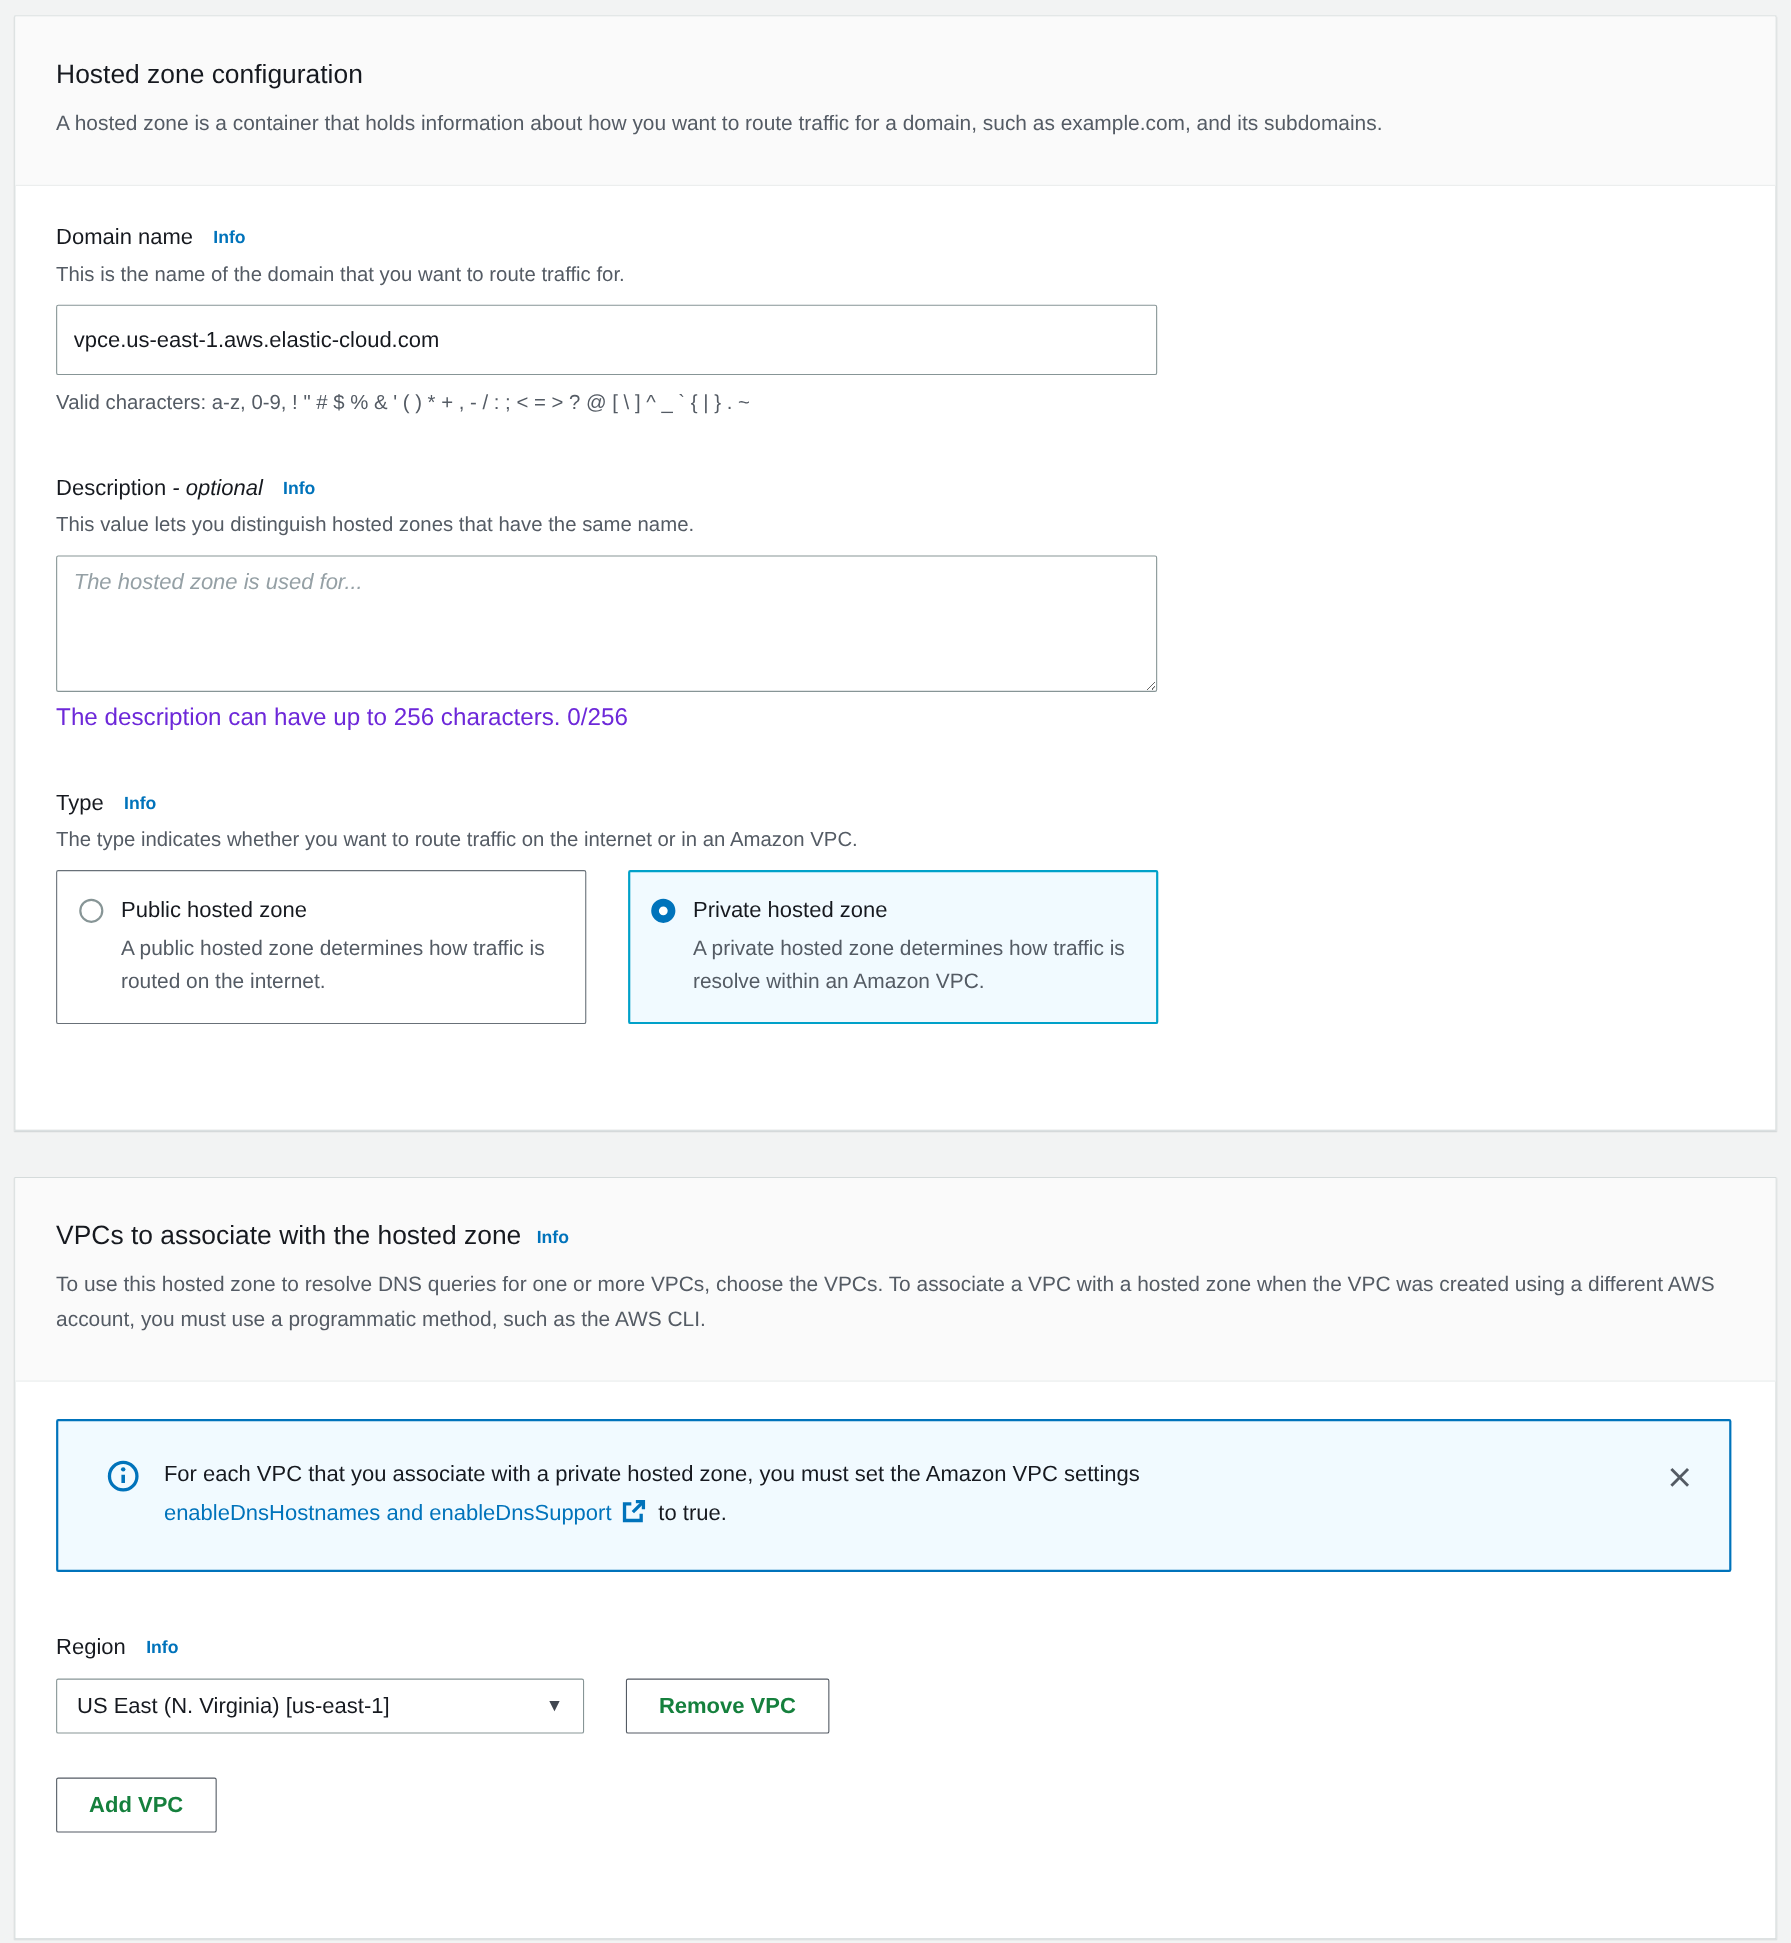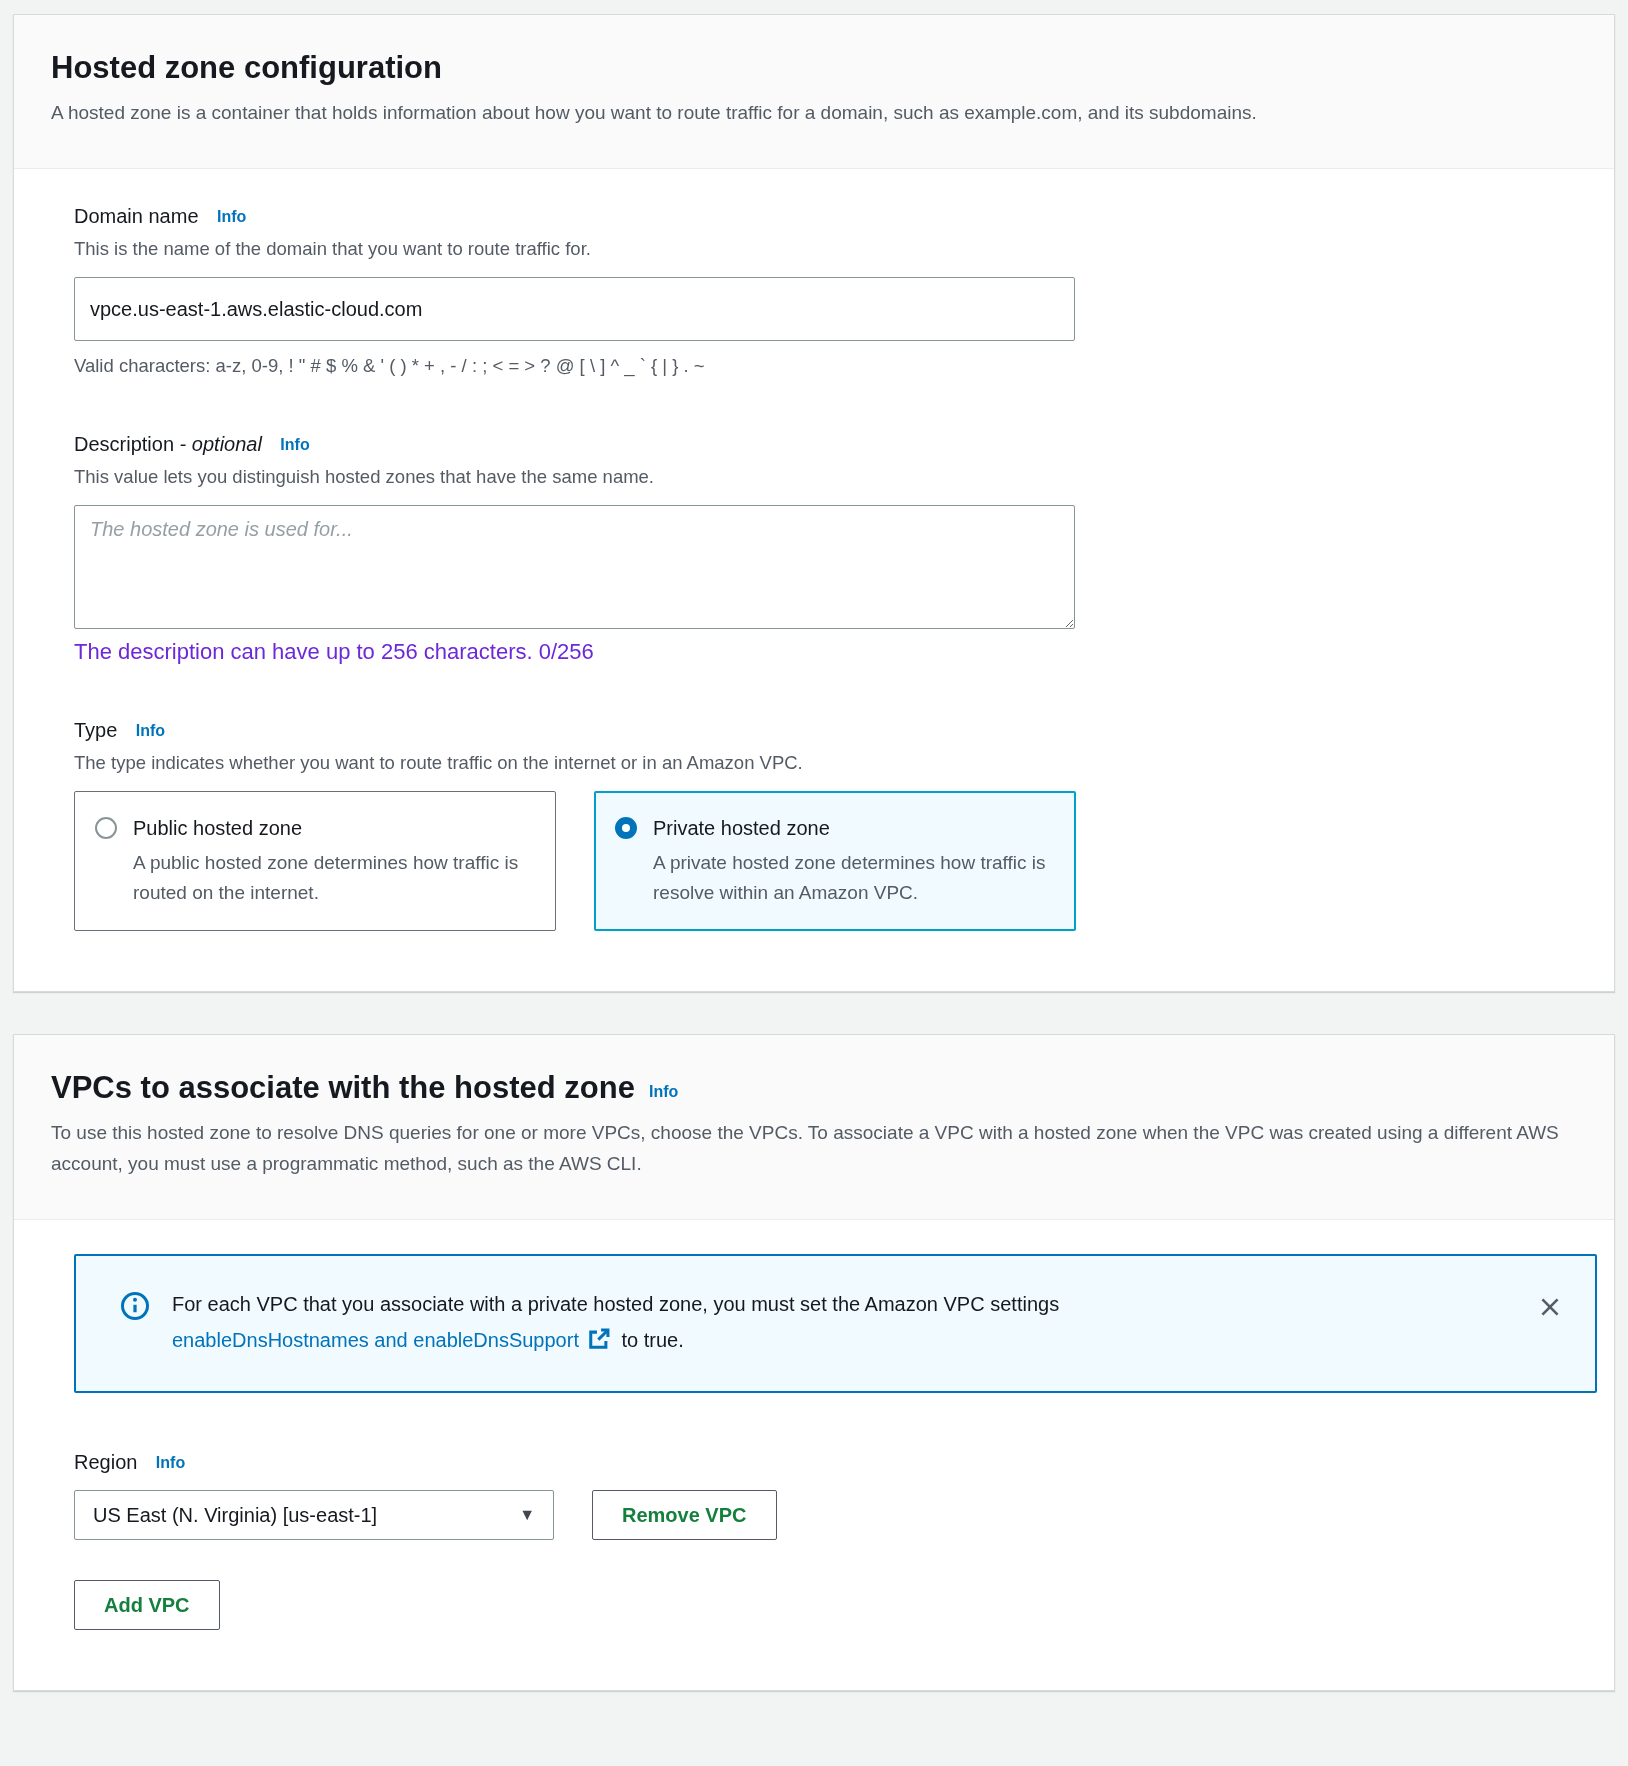--- a/index.html
+++ b/index.html
@@ -17,35 +17,35 @@
     border: 1px solid #d5dbdb;
     box-shadow: 0 1px 1px 0 rgba(0,28,36,0.15);
     margin-bottom: 42px;
   }
   .card-header {
     background: #fafafa;
     border-bottom: 1px solid #eaeded;
     padding: 34px 37px 40px 37px;
   }
   .card-title {
-    font-size: 31px;
-    font-weight: 700;
+    font-size: 24px;
+    font-weight: 400;
     color: #16191f;
     line-height: 38px;
     margin-bottom: 10px;
     display: inline;
   }
   .card-desc {
     font-size: 19px;
     color: #545b64;
     line-height: 31px;
     max-width: 1300px;
     margin-top: 10px;
   }
-  .card-body { padding: 34px 37px 60px 37px; margin-left: 23px; }
+  .card-body { padding: 34px 37px 96px 37px; }
 
   .label-row { margin-bottom: 5px; }
   .field-label { font-size: 20px; color: #16191f; line-height: 27px; }
   .field-label i { font-style: italic; }
   .info-link {
     font-size: 16px;
     font-weight: 700;
     color: #0073bb;
     text-decoration: none;
     margin-left: 14px;

